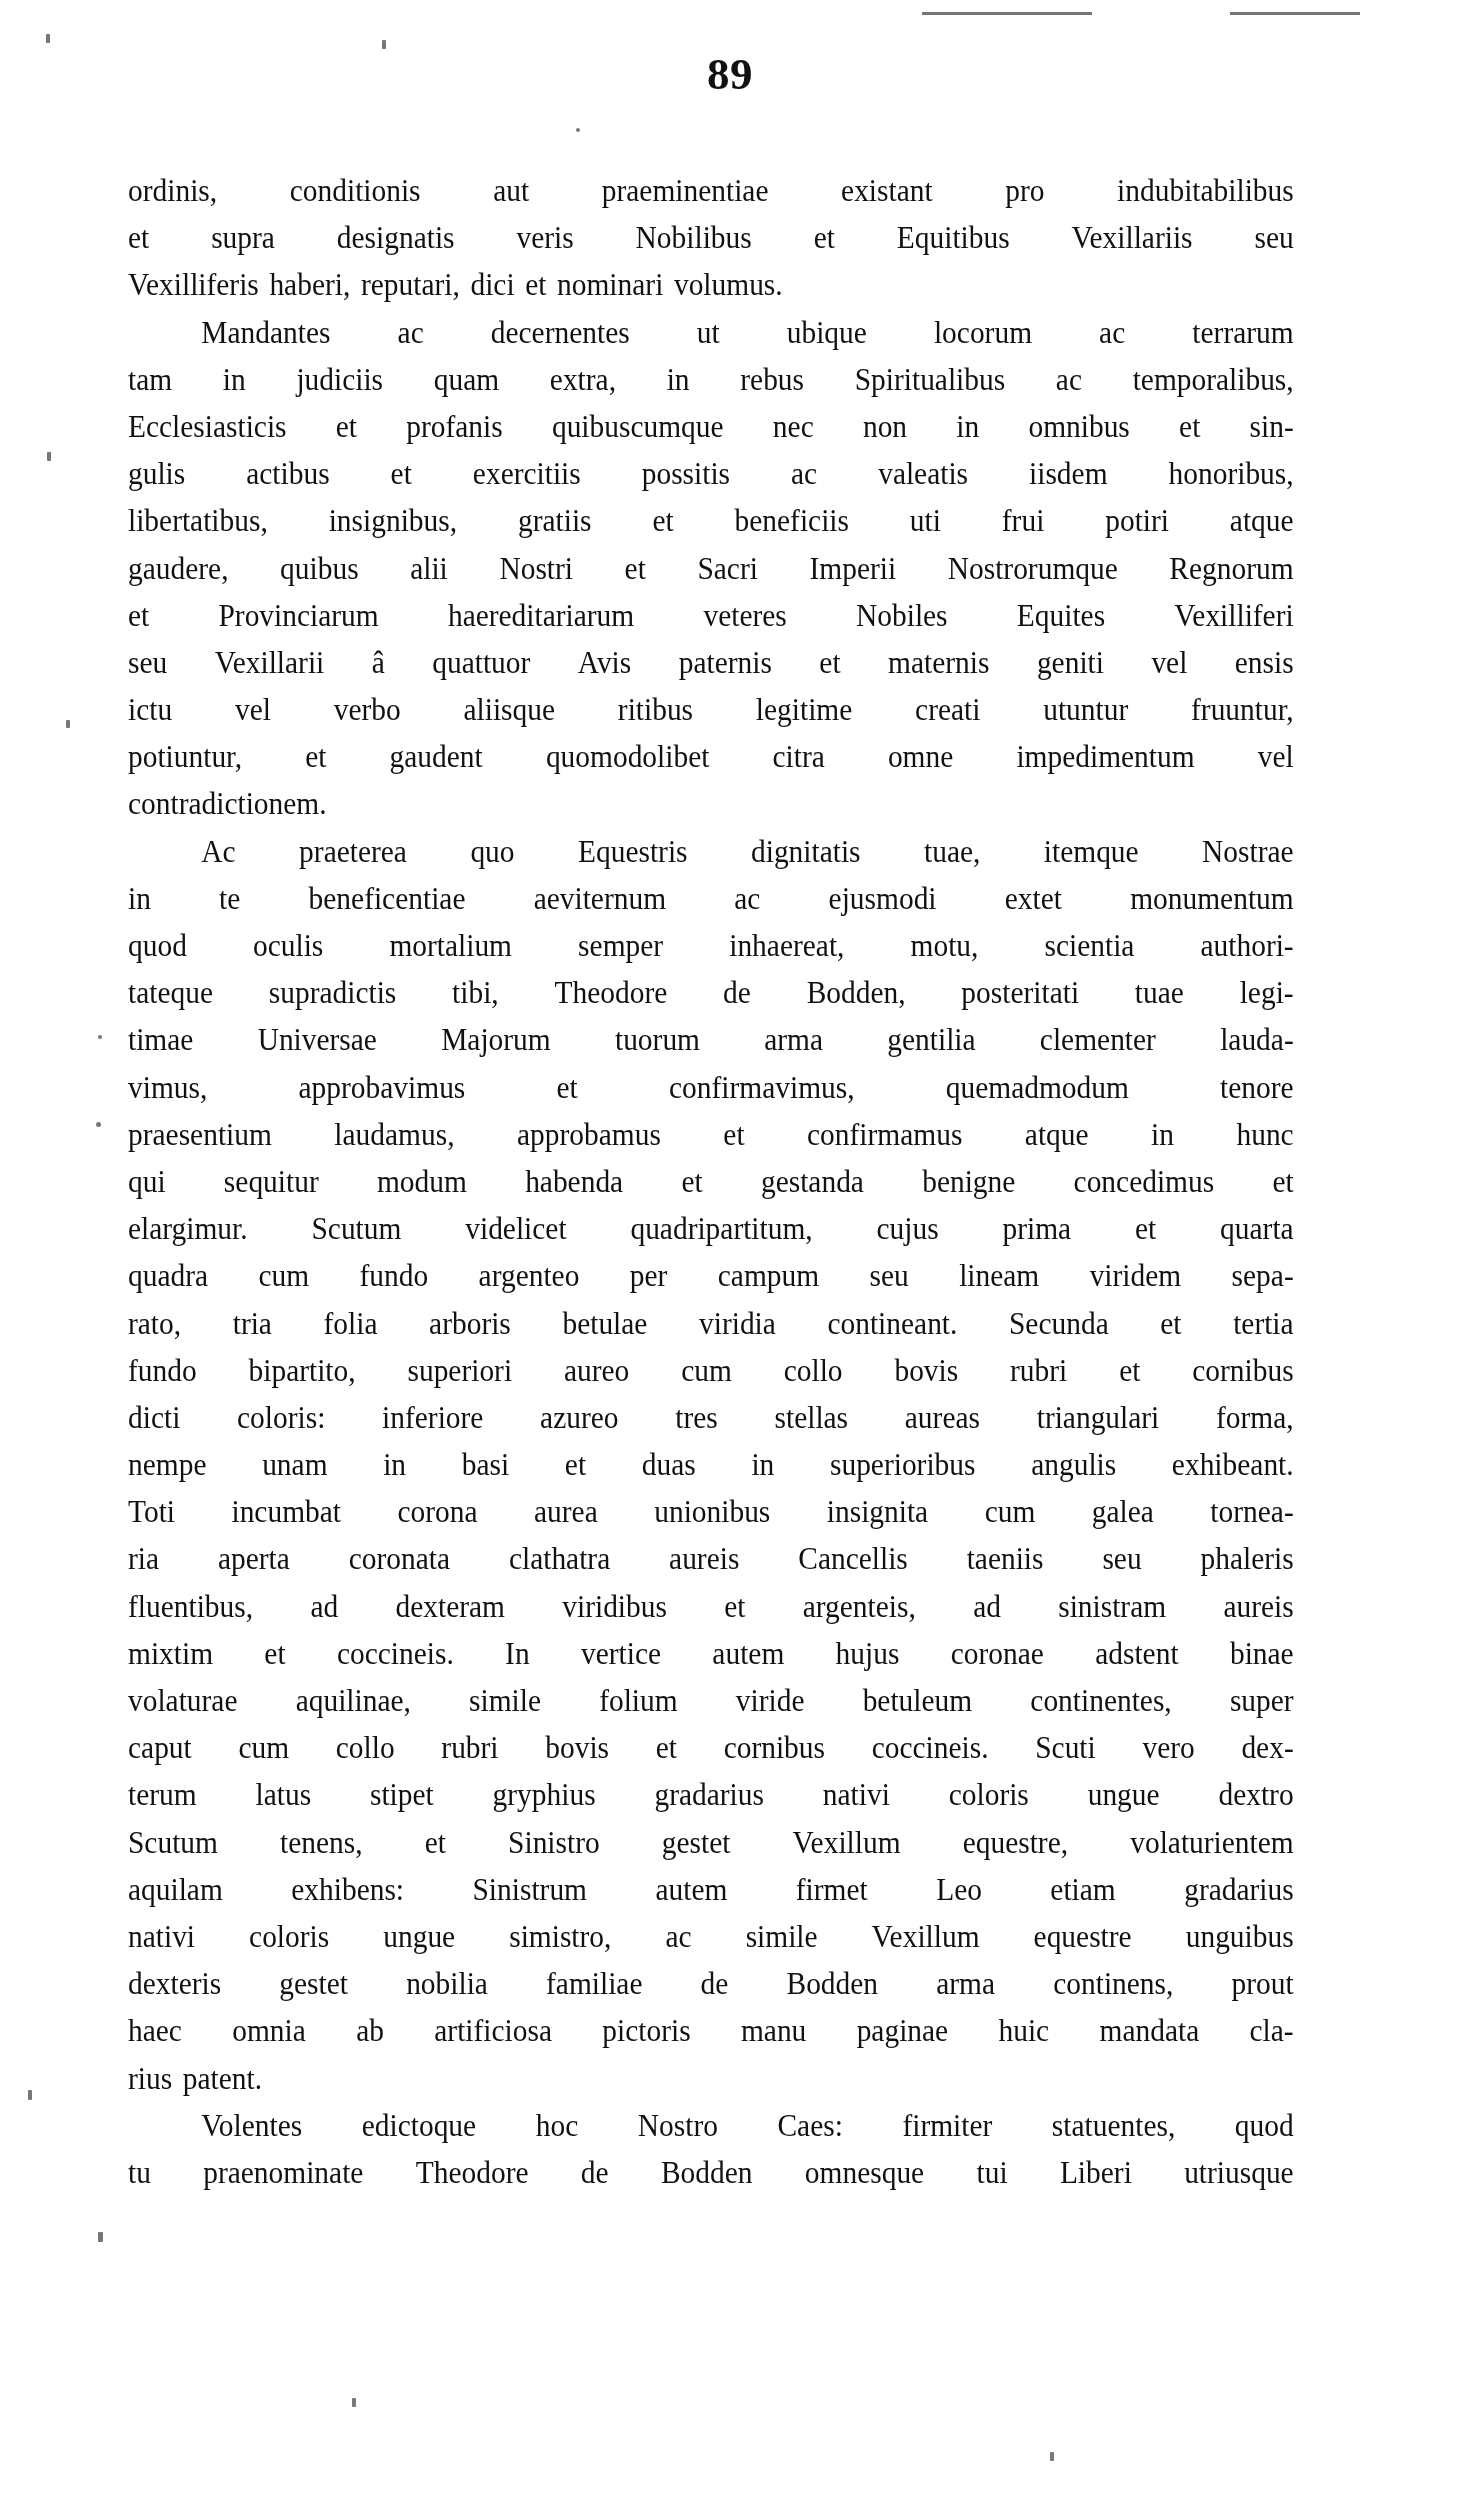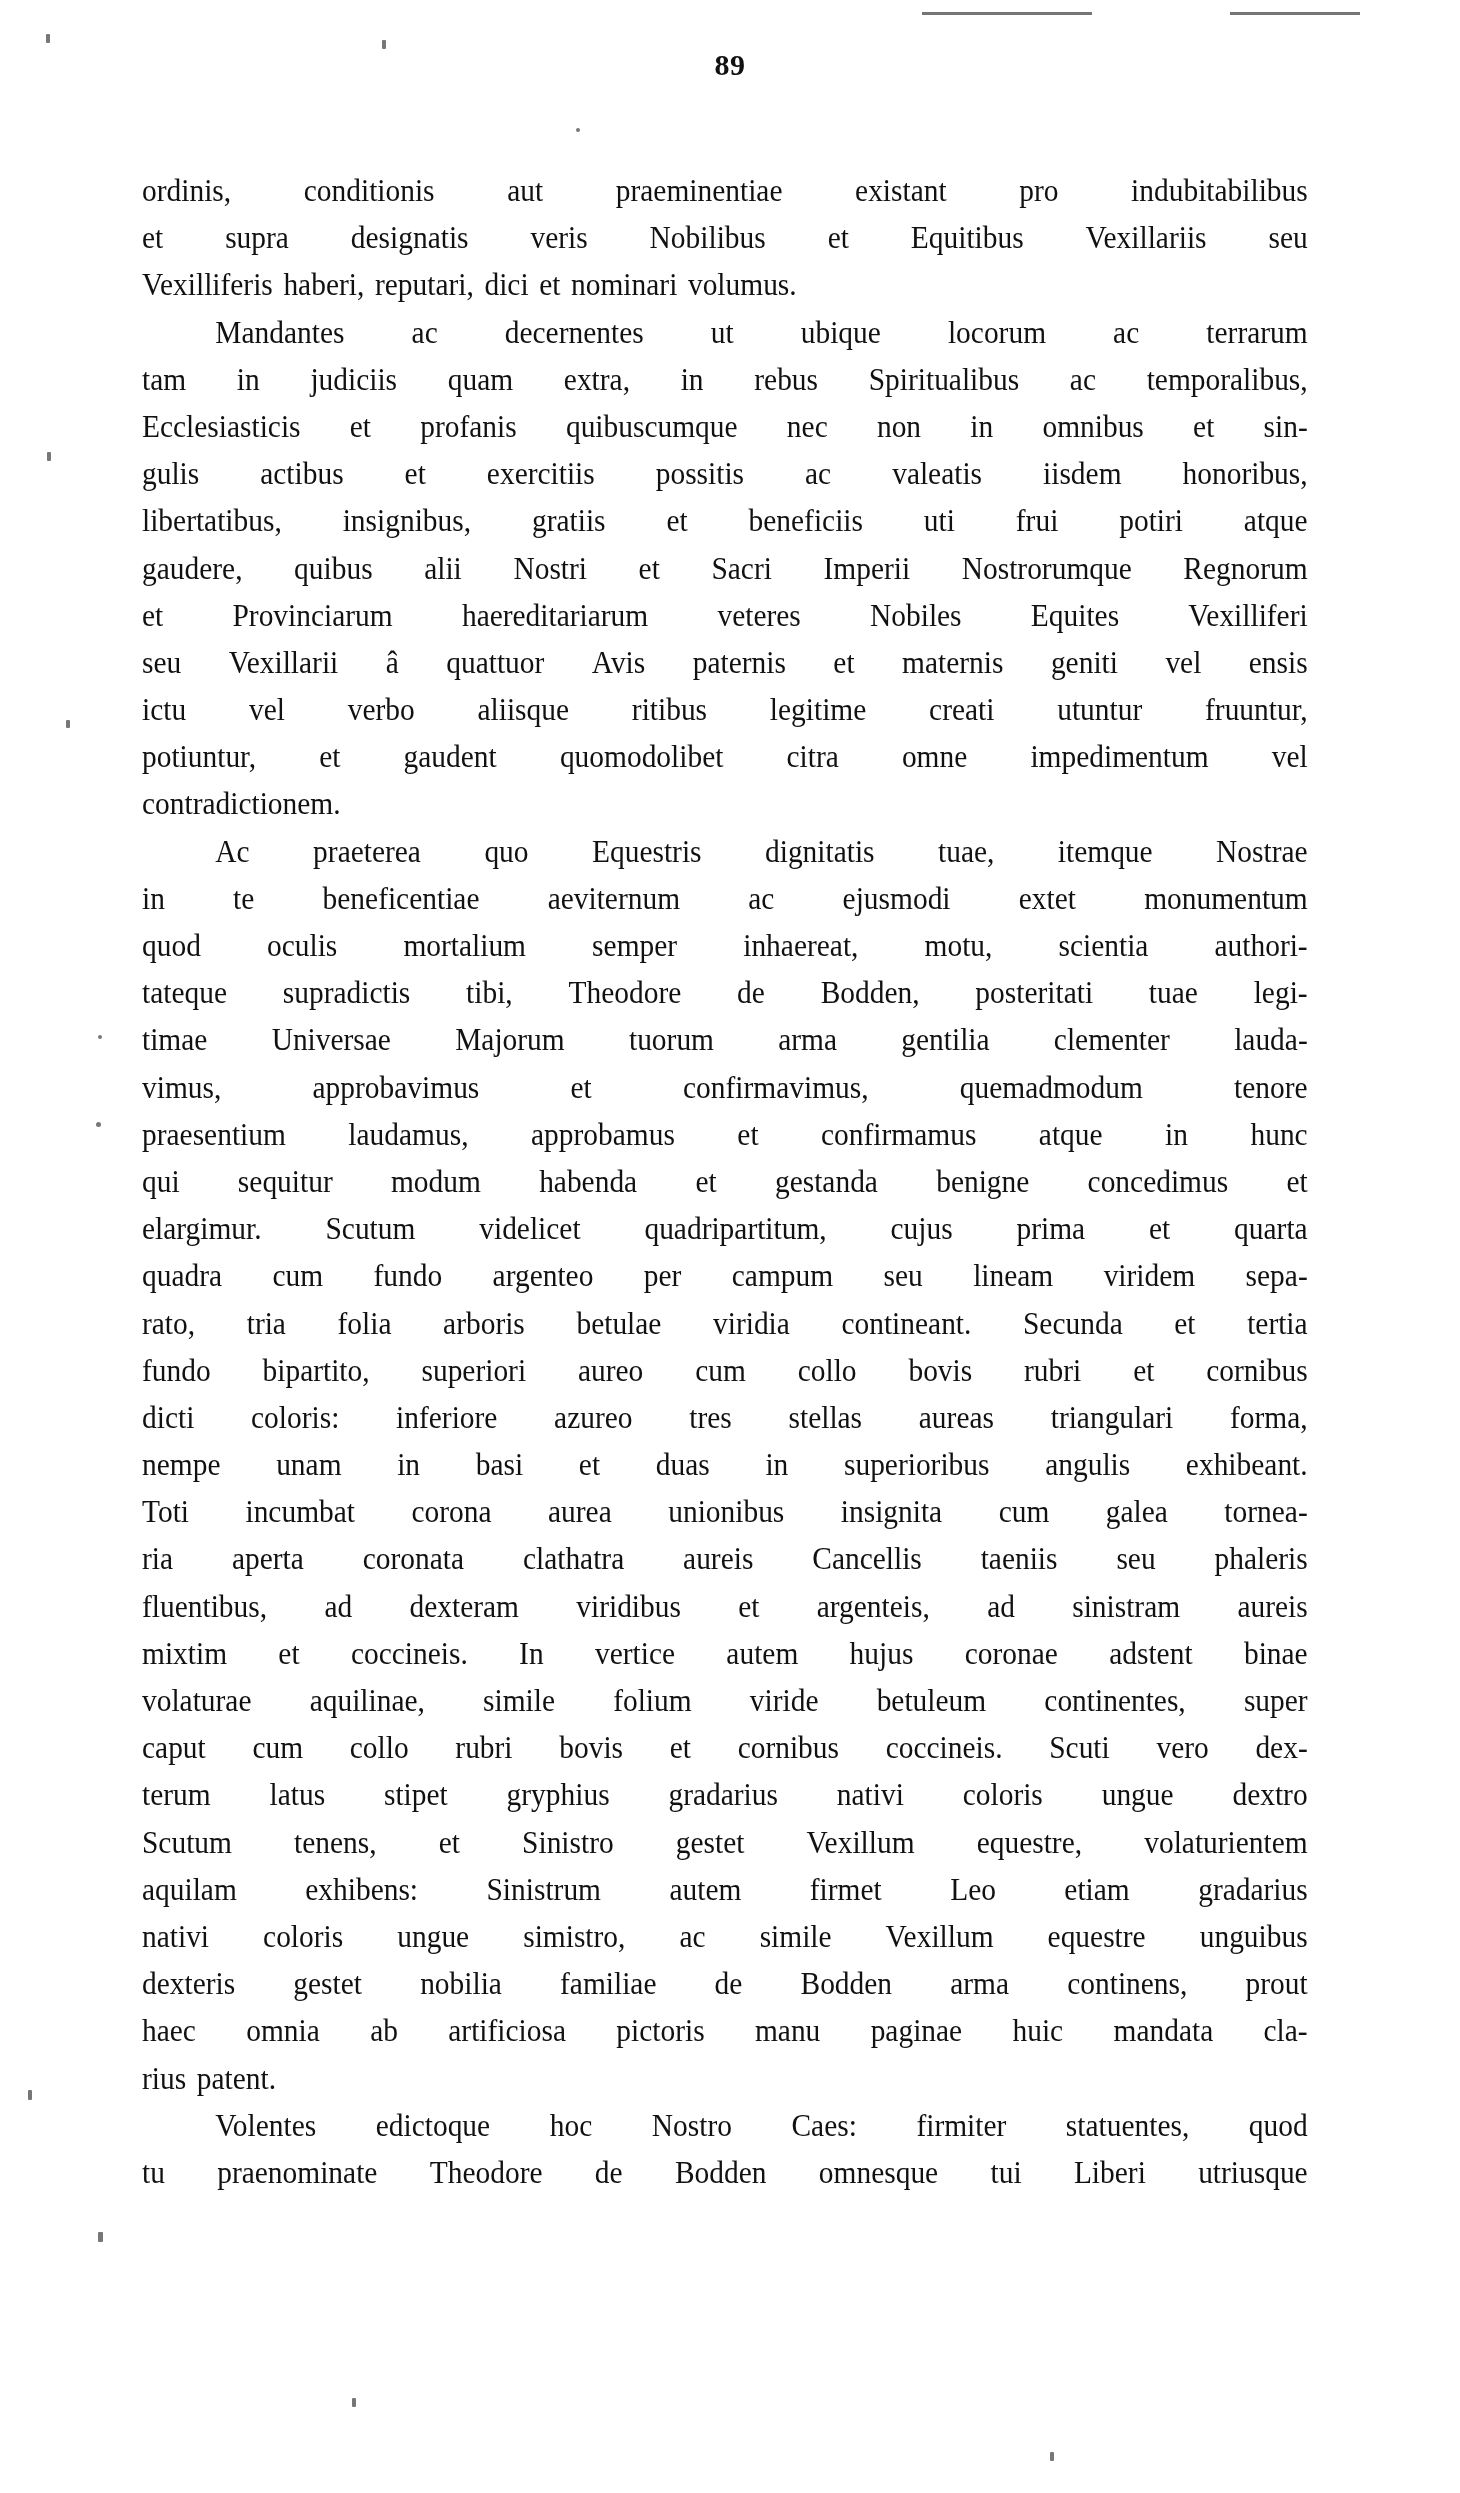--- a/index.html
+++ b/index.html
@@ -34,29 +34,29 @@
   }
 
   
   .folio {
     position: absolute;
     top: 48px;
     left: 0;
     width: 1460px;
     text-align: center;
     font-weight: 700;
-    font-size: 30px;
+    font-size: 45px;
     letter-spacing: .5px;
     font-family: "Liberation Serif", "DejaVu Serif", serif;
   }
 
   
   .textblock {
     position: absolute;
-    left: 142px;
+    left: 128px;
     top: 168px;
     width: 1208px;
   }
 
   
   .ln {
     display: flex;
     width: 100%;
     height: 47.2px;
     align-items: baseline;

